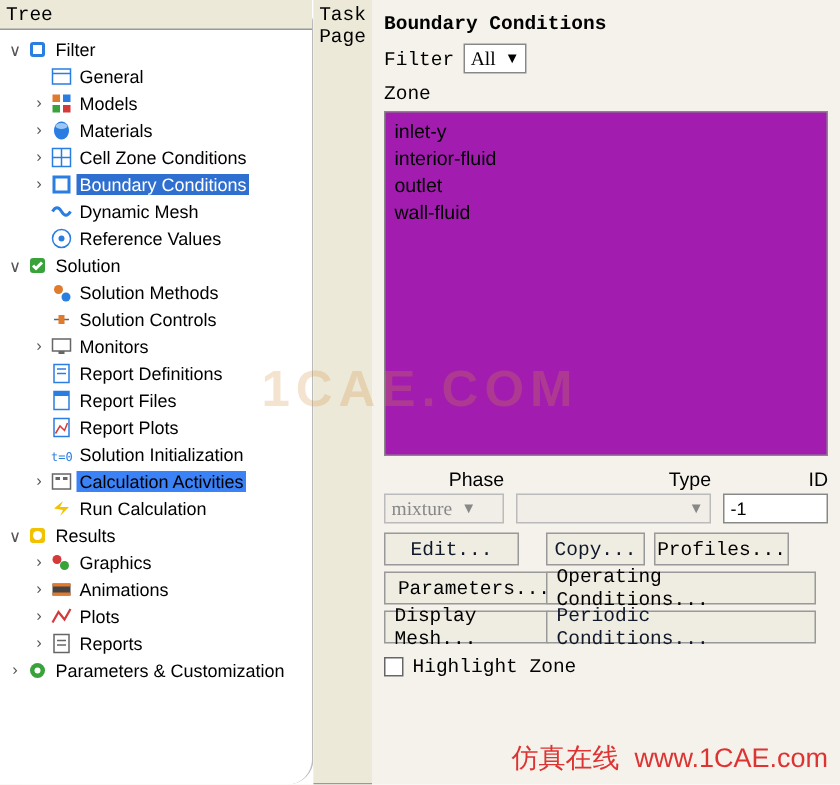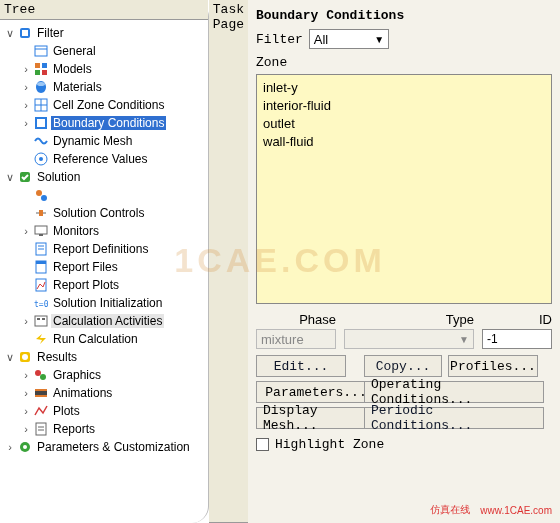--- a/index.html
+++ b/index.html
@@ -61,21 +61,21 @@
   .ticon {
     width: 16px; height: 16px;
     display: inline-flex;
     align-items: center;
     justify-content: center;
     margin: 0 2px 0 1px;
     font-size: 11px;
   }
   .lbl { padding: 0 2px; }
   .node.selected .lbl { background: #2f6fd0; color: #fff; }
-  .node.calc .lbl { background: #e5e5e5; }
+  .node.calc .lbl { background: #3b82f6; }
   
   .svgbox { width:16px; height:16px; }
   
   .right-pane {
     flex: 1;
     display: flex;
     flex-direction: row;
     background: #f4f2ea;
   }
   .task-body {
@@ -87,29 +87,28 @@
   }
   .section-title {
     font-weight: bold;
     margin: 2px 0 6px 0;
   }
   .filter-row { display:flex; align-items:center; gap:6px; margin-bottom:6px; }
   .select {
     display:inline-flex; align-items:center;
     border:1px solid #888; background:#fff;
     height:20px; padding:0 4px;
-    font-family: Liberation Sans, sans-serif;
+    font-family: Liberation Serif, serif;
     font-size: 13px;
-    gap: 40px;
   }
   .select .caret { margin-left:6px; font-size:10px; }
   .select.disabled { color:#888; background:#f0eee6; border-color:#bbb; }
   .zone-label { margin-top:4px; margin-bottom:4px; }
   .zone-list {
-    background:#fef9c3; border:1px solid #888;
+    background:#a21caf; border:1px solid #888;
     height: 230px;
     padding: 4px 6px;
     font-family: Tahoma, Arial, sans-serif;
     font-size: 13px;
     overflow:auto;
   }
   .zone-list div { height:18px; line-height:18px; }
   .pti-row { display:flex; gap:8px; margin-top:8px; align-items:flex-end; }
   .pti-col { display:flex; flex-direction:column; }
   .pti-col .hdr { font-family:Liberation Sans, sans-serif; font-size:13px; margin-bottom:2px;text-align:right; }
@@ -133,21 +132,21 @@
     width:13px;height:13px;border:1px solid #666;background:#fff;display:inline-block;
   }
   
   .watermark {
     position:absolute; left:50%; top:260px; transform:translate(-50%,-50%);
     font-size:34px; font-weight:bold; color:rgba(210,144,60,0.25);
     font-family:Arial,sans-serif; letter-spacing:4px; pointer-events:none;
   }
   .footer-over {
     position:absolute; right:8px; bottom:6px;
-    font-size:10px; pointer-events:none;
+    font-size:18px; pointer-events:none;
     display:flex; gap:10px; align-items:center;
   }
   .footer-over .cn { color:#d33; font-family:"Microsoft YaHei",sans-serif; }
   .footer-over .url { color:#d33; font-family:Arial,sans-serif; }
 </style>
 </head>
 <body>
 
 <div class="container">
 
@@ -272,20 +271,21 @@
             <ul>
               <li>
                   <div class="node">
                 <span class="twisty blank">•</span>
                 <span class="ticon">
                   <svg class="svgbox" viewBox="0 0 16 16">
                         <circle cx="6" cy="6" r="3" fill="#e07b2e"></circle>
                         <circle cx="11" cy="11" r="3" fill="#2a7de1"></circle>
                       </svg>
                 </span>
+                <span class="lbl">Solution Methods</span>
               </div>
                 </li>
               <li>
                   <div class="node">
                 <span class="twisty blank">•</span>
                 <span class="ticon">
                   <svg class="svgbox" viewBox="0 0 16 16">
                         <line x1="3" y1="8" x2="13" y2="8" stroke="#666"></line>
                         <rect x="6" y="5" width="4" height="6" fill="#e07b2e"></rect>
                       </svg>
@@ -506,21 +506,21 @@
       </div>
 
       <div class="btn-grid">
         <div class="btn-col">
           <div class="btn disabled" style="width:90px">Edit...</div>
           <div class="btn" style="width:120px">Parameters...</div>
           <div class="btn" style="width:110px">Display Mesh...</div>
         </div>
         <div class="btn-col">
           <div class="btn-row">
-            <div class="btn disabled" style="width:78px">Copy...</div>
+            <div class="btn disabled" style="width:66px">Copy...</div>
             <div class="btn" style="width:90px">Profiles...</div>
           </div>
           <div class="btn" style="width:180px">Operating Conditions...</div>
           <div class="btn disabled" style="width:180px">Periodic Conditions...</div>
         </div>
       </div>
 
       <div class="hl-row">
         <span class="chk"></span>
         <span>Highlight Zone</span>

